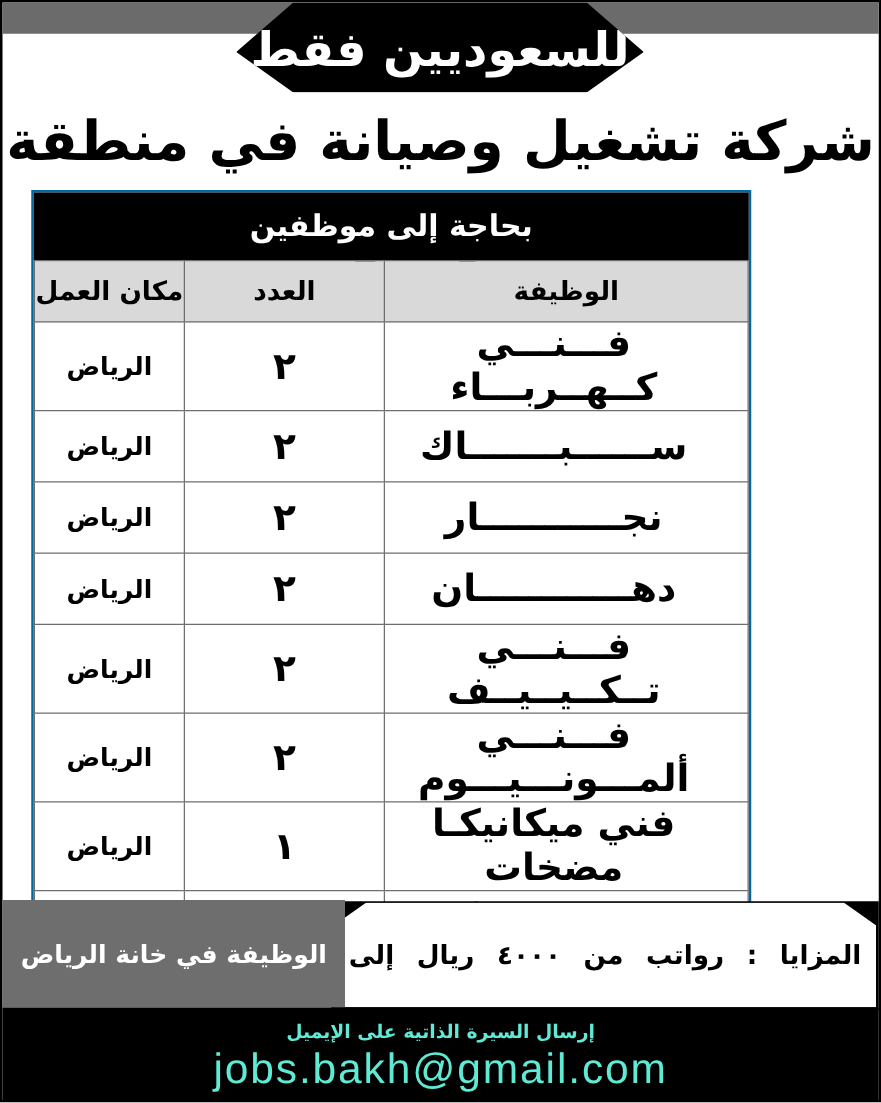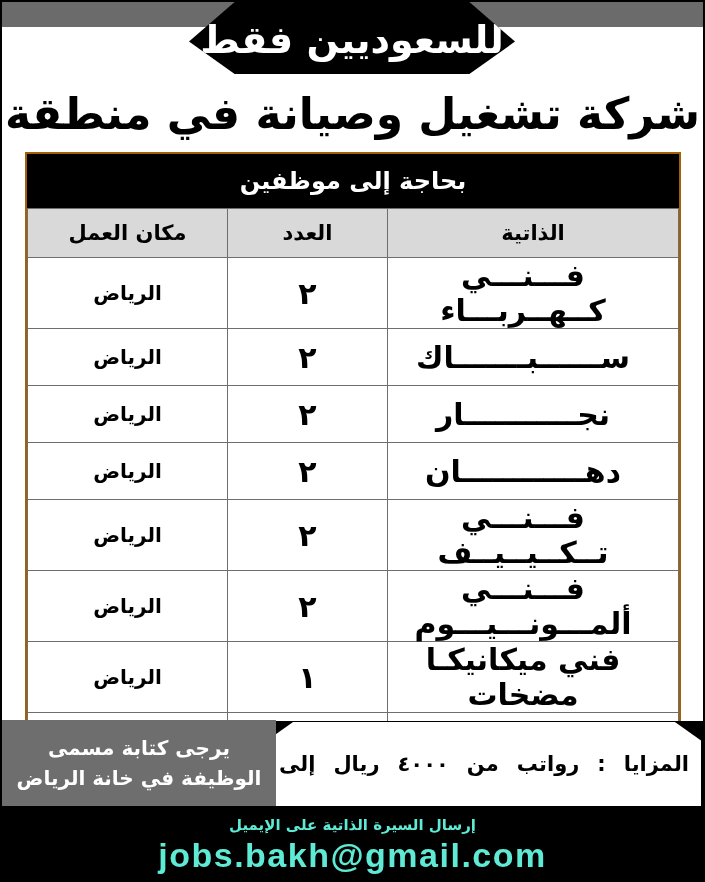--- a/index.html
+++ b/index.html
@@ -9,21 +9,21 @@
 
     .top-band { position: absolute; left: 2px; top: 2px; width: 701px; height: 25px; background: #6b6b6b; }
 
     .banner { position: absolute; left: 189px; top: 2px; width: 326px; height: 72px; background: #000;
       clip-path: polygon(14% 0, 86% 0, 100% 55%, 86% 100%, 14% 100%, 0 55%);
       display: flex; align-items: center; justify-content: center; }
     .banner span { color: #fff; font-weight: bold; font-size: 38px; line-height: 1; padding-top: 4px; }
 
     .headline { position: absolute; left: 0; top: 78px; width: 705px; text-align: center; font-weight: bold; font-size: 44px; line-height: 72px; letter-spacing: -0.5px; }
 
-    .table-wrap { position: absolute; left: 25px; top: 152px; width: 656px; border: 2px solid #a16207; box-sizing: border-box; }
+    .table-wrap { position: absolute; left: 25px; top: 152px; width: 576px; border: 2px solid #0369a1; box-sizing: border-box; }
     .table-caption { height: 54px; background: #000; color: #fff; display: flex; align-items: center; justify-content: center; font-weight: bold; font-size: 24px; }
 
     table { width: 100%; border-collapse: collapse; table-layout: fixed; }
     th, td { border: 1px solid #6e6e6e; text-align: center; padding: 0; }
     thead th { background: #d9d9d9; height: 48px; font-weight: bold; font-size: 21px; }
     tbody td { height: 56px; font-weight: bold; }
     td.job { font-size: 30px; padding-right: 20px; }
     td.count { font-size: 30px; }
     td.place { font-size: 20px; }
     col.c-job { width: 291px; }
@@ -33,21 +33,21 @@
     .notes-gray { position: absolute; left: 2px; top: 720px; width: 274px; height: 86px; background: #6e6e6e; color: #fff; font-weight: bold; font-size: 20px; line-height: 30px; display: flex; flex-direction: column; align-items: center; justify-content: center; text-align: center; }
 
     .benefits { position: absolute; left: 265px; top: 721px; width: 438px; height: 87px; background: #000; }
     .benefits-inner { position: absolute; left: 2px; top: 1px; width: 434px; height: 84px; background: #fff;
       clip-path: polygon(6% 0, 94% 0, 100% 22%, 100% 100%, 0 100%, 0 22%);
       display: flex; flex-direction: column; justify-content: center; padding: 0 12px; box-sizing: border-box; }
     .benefits-inner div { font-weight: bold; font-size: 21px; line-height: 30px; text-align: justify; text-align-last: justify; }
 
     .footer { position: absolute; left: 2px; top: 806px; width: 701px; height: 74px; background: #000; color: #5eead4; text-align: center; }
     .footer .lbl { font-weight: bold; font-size: 15px; line-height: 20px; margin-top: 9px; }
-    .footer .email { direction: ltr; font-family: "Liberation Sans", sans-serif; font-weight: bold; font-size: 34px; line-height: 40px; letter-spacing: 1.5px; }
+    .footer .email { direction: ltr; font-family: "Liberation Sans", sans-serif; font-weight: normal; font-size: 34px; line-height: 40px; letter-spacing: 1.5px; }
   </style>
 </head>
 <body>
 
 <div class="frame"></div>
 <div class="top-band"></div>
 
 <div class="banner">
   <span>للسعوديين فقط</span>
 </div>
@@ -57,21 +57,21 @@
 <div class="table-wrap">
   <div class="table-caption">بحاجة إلى موظفين</div>
   <table>
     <colgroup>
         <col class="c-job">
         <col class="c-count">
         <col class="c-place">
       </colgroup>
     <thead>
       <tr>
-        <th>الذاتية</th>
+        <th>الوظيفة</th>
         <th>العدد</th>
         <th>مكان العمل</th>
       </tr>
     </thead>
     <tbody>
       <tr>
         <td class="job">فـــنـــي كــهــربـــاء</td>
         <td class="count">٢</td>
         <td class="place">الرياض</td>
       </tr>
@@ -114,20 +114,19 @@
   </table>
 </div>
 
 <div class="benefits">
   <div class="benefits-inner">
     <div>المزايا : رواتب من ٤٠٠٠ ريال إلى</div>
   </div>
 </div>
 
 <div class="notes-gray">
-  <div>يرجى كتابة مسمى</div>
   <div>الوظيفة في خانة الرياض</div>
 </div>
 
 <div class="footer">
   <div class="lbl">إرسال السيرة الذاتية على الإيميل</div>
   <div class="email">jobs.bakh@gmail.com</div>
 </div>
 
 </body></html>

